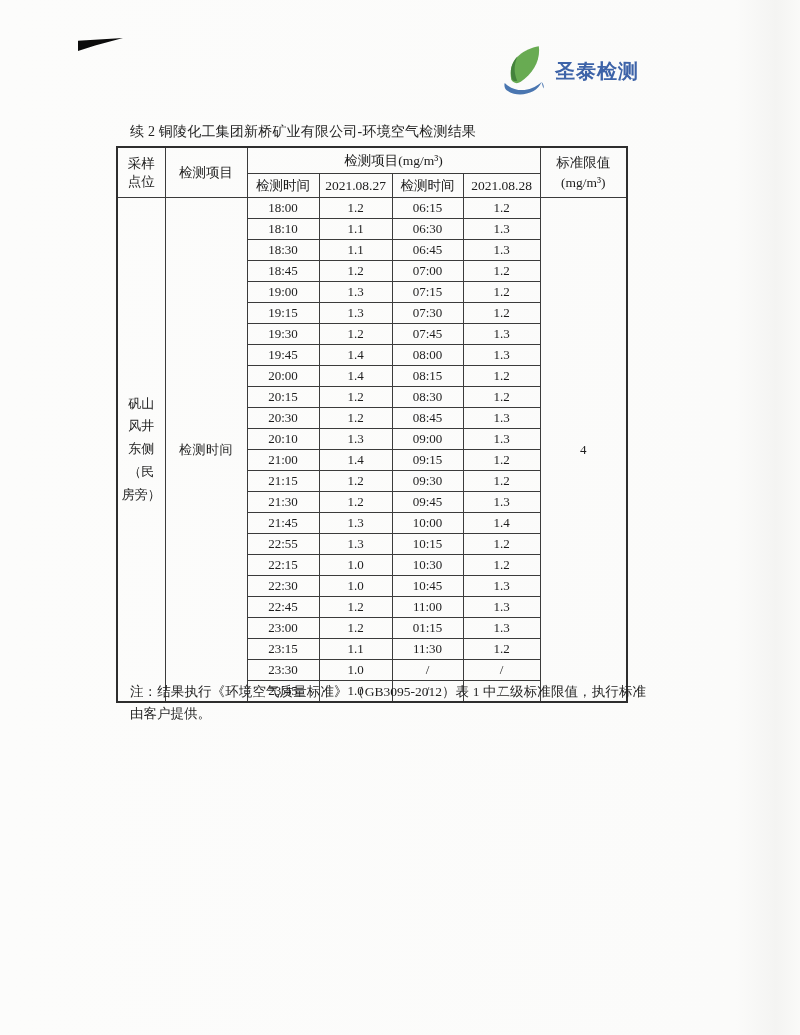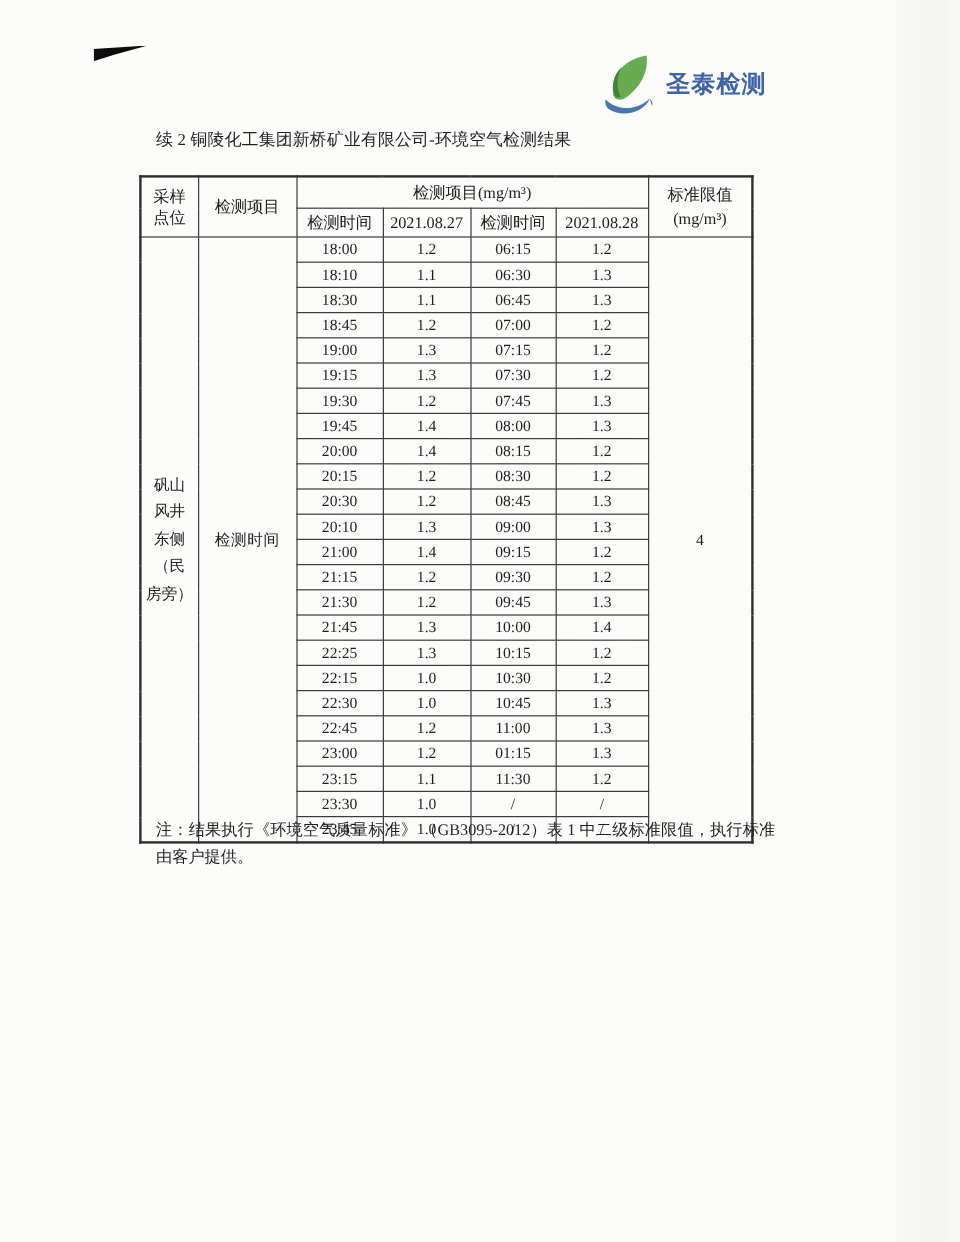--- a/index.html
+++ b/index.html
@@ -34,21 +34,21 @@
     font-family: "Liberation Sans", sans-serif;
     font-weight: bold;
     font-size: 20px;
     letter-spacing: 1px;
     color: #3d63a8;
     line-height: 1;
   }
 
   
   .doc-title {
-    position: absolute; left: 130px; top: 108px;
+    position: absolute; left: 130px; top: 123px;
     width: 540px;
     font-size: 14px;
     color: #1f1f1f;
     letter-spacing: 0.2px;
   }
 
   
   .results-table {
     position: absolute; left: 116px; top: 146px;
     border-collapse: collapse;
@@ -228,21 +228,21 @@
           <td>09:45</td>
           <td>1.3</td>
         </tr>
         <tr>
           <td>21:45</td>
           <td>1.3</td>
           <td>10:00</td>
           <td>1.4</td>
         </tr>
         <tr>
-          <td>22:25</td>
+          <td>22:55</td>
           <td>1.3</td>
           <td>10:15</td>
           <td>1.2</td>
         </tr>
         <tr>
           <td>22:15</td>
           <td>1.0</td>
           <td>10:30</td>
           <td>1.2</td>
         </tr>

